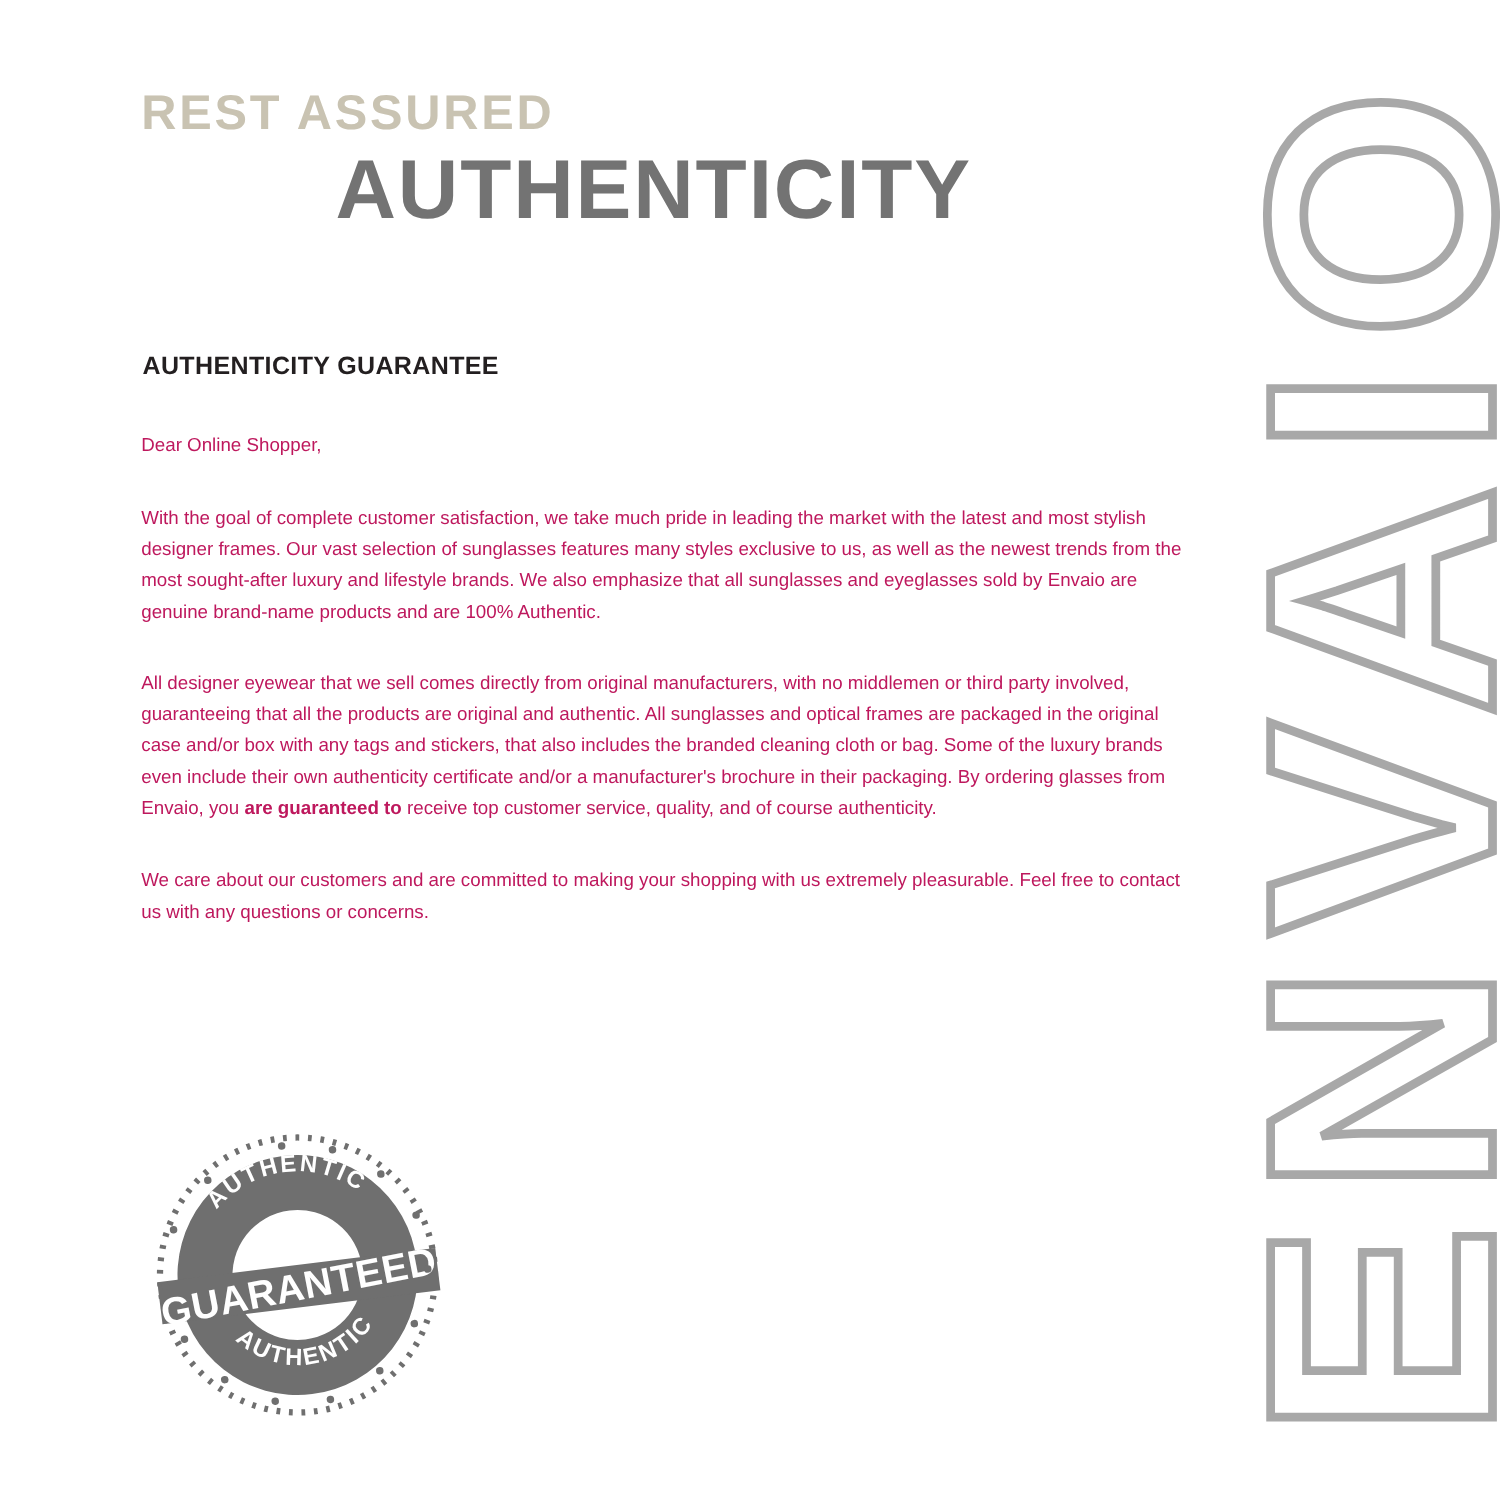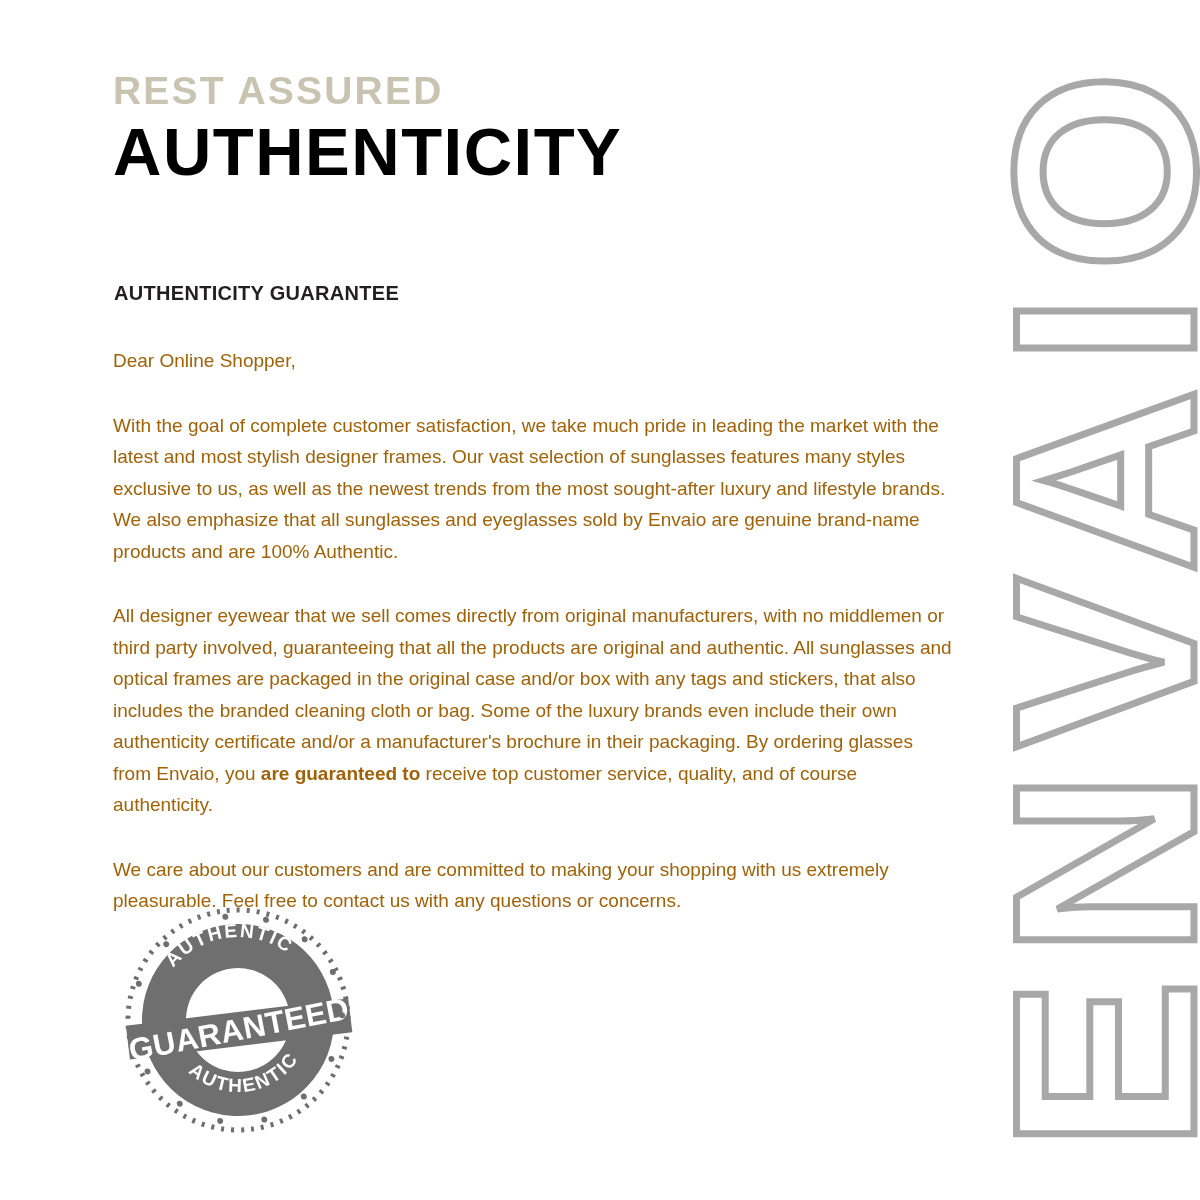--- a/index.html
+++ b/index.html
@@ -65,23 +65,24 @@
     font-weight: 700;
     letter-spacing: 2.2px;
     color: #c9c3b2;
     line-height: 1.1;
     margin: 0 0 4px 0;
   }
   .headline .line2 {
     font-size: 67px;
     font-weight: 700;
     letter-spacing: 1.5px;
-    color: #000000;
+    color: #737373;
     line-height: 1.05;
     margin: 0 0 4px 0;
+    text-align: center;
   }
   .headline .line3 {
     font-size: 39px;
     font-weight: 700;
     letter-spacing: 2.2px;
     color: #c9c3b2;
     line-height: 1.1;
     margin: 0;
   }
 
@@ -93,23 +94,23 @@
     font-weight: 700;
     letter-spacing: 0.3px;
     color: #231f20;
   }
 
   .body-copy {
     position: absolute;
     left: 113px;
     top: 345px;
     width: 840px;
-    font-size: 19px;
+    font-size: 15px;
     line-height: 1.66;
-    color: #a16207;
+    color: #be185d;
   }
   .body-copy p {
     margin: 0 0 33px 0;
   }
   .body-copy p:last-child {
     margin-bottom: 0;
     margin-top: 26px;
   }
   .body-copy b {
     font-weight: 700;

